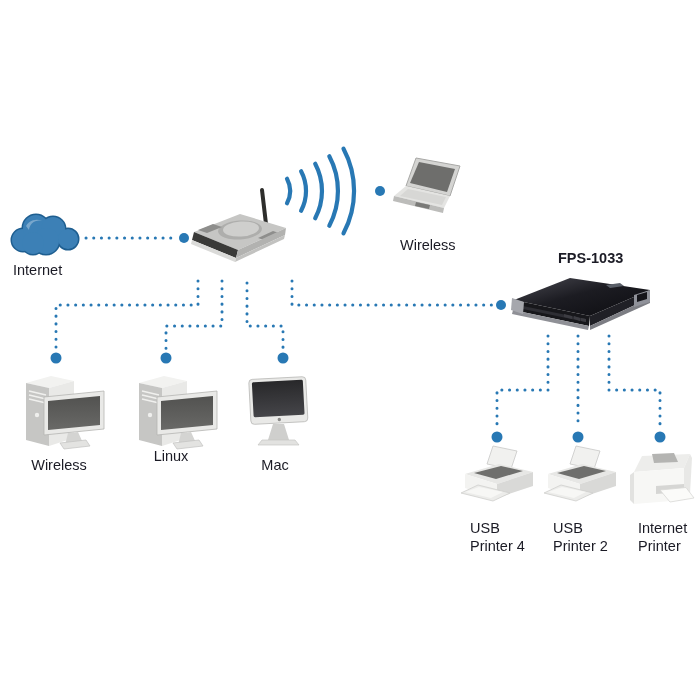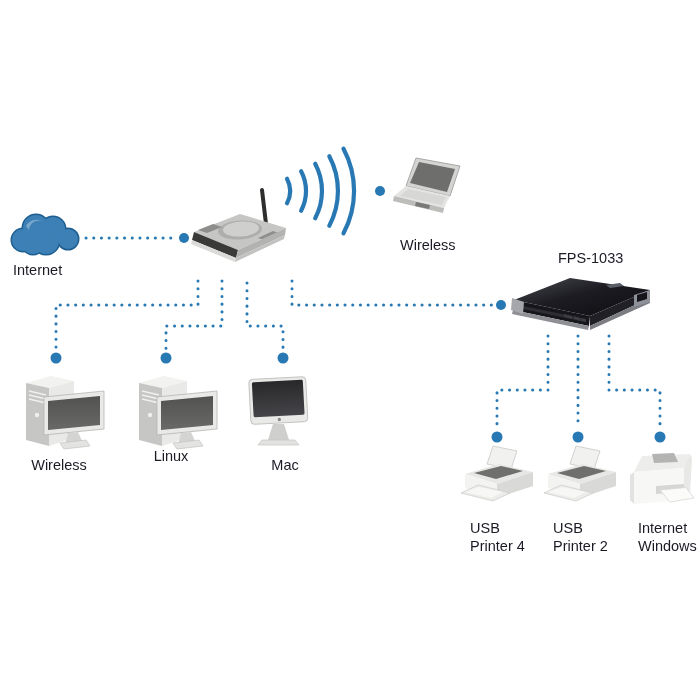--- a/index.html
+++ b/index.html
@@ -6,21 +6,21 @@
   #canvas{
     position:relative;width:700px;height:700px;background:#ffffff;
     font-family:"Liberation Sans",sans-serif;overflow:hidden;
   }
   .abs{position:absolute;}
   .node-label{
     position:absolute;color:#1b1b25;font-size:14.5px;line-height:18px;
     white-space:nowrap;
   }
   .center{text-align:center;}
-  .bold{font-weight:normal;}
+  .bold{font-weight:bold;}
   svg{display:block;overflow:visible;}
 </style>
 </head>
 <body>
 
 <div id="canvas">
 
   <svg width="0" height="0" style="position:absolute" aria-hidden="true">
     <defs>
       <linearGradient id="fpsTopG" x1="0" y1="0" x2="1" y2="1">
@@ -190,30 +190,30 @@
 
 
   <div class="node-label" style="left:400px;top:236px">Wireless</div>
 
   <div class="node-label bold" style="left:558px;top:249px">FPS-1033</div>
 
   <div class="node-label center" style="left:19px;top:456px;width:80px">Wireless</div>
 
   <div class="node-label center" style="left:131px;top:447px;width:80px">Linux</div>
 
-  <div class="node-label center" style="left:245px;top:456px;width:80px">Mac</div>
+  <div class="node-label center" style="left:235px;top:456px;width:80px">Mac</div>
 
   <div class="node-label" style="left:470px;top:519px">
     <div>USB</div>
     <div>Printer 4</div>
   </div>
 
   <div class="node-label" style="left:553px;top:519px">
     <div>USB</div>
     <div>Printer 2</div>
   </div>
 
   <div class="node-label" style="left:638px;top:519px">
     <div>Internet</div>
-    <div>Windows</div>
+    <div>Printer</div>
   </div>
 
 </div>
 
 </body></html>

